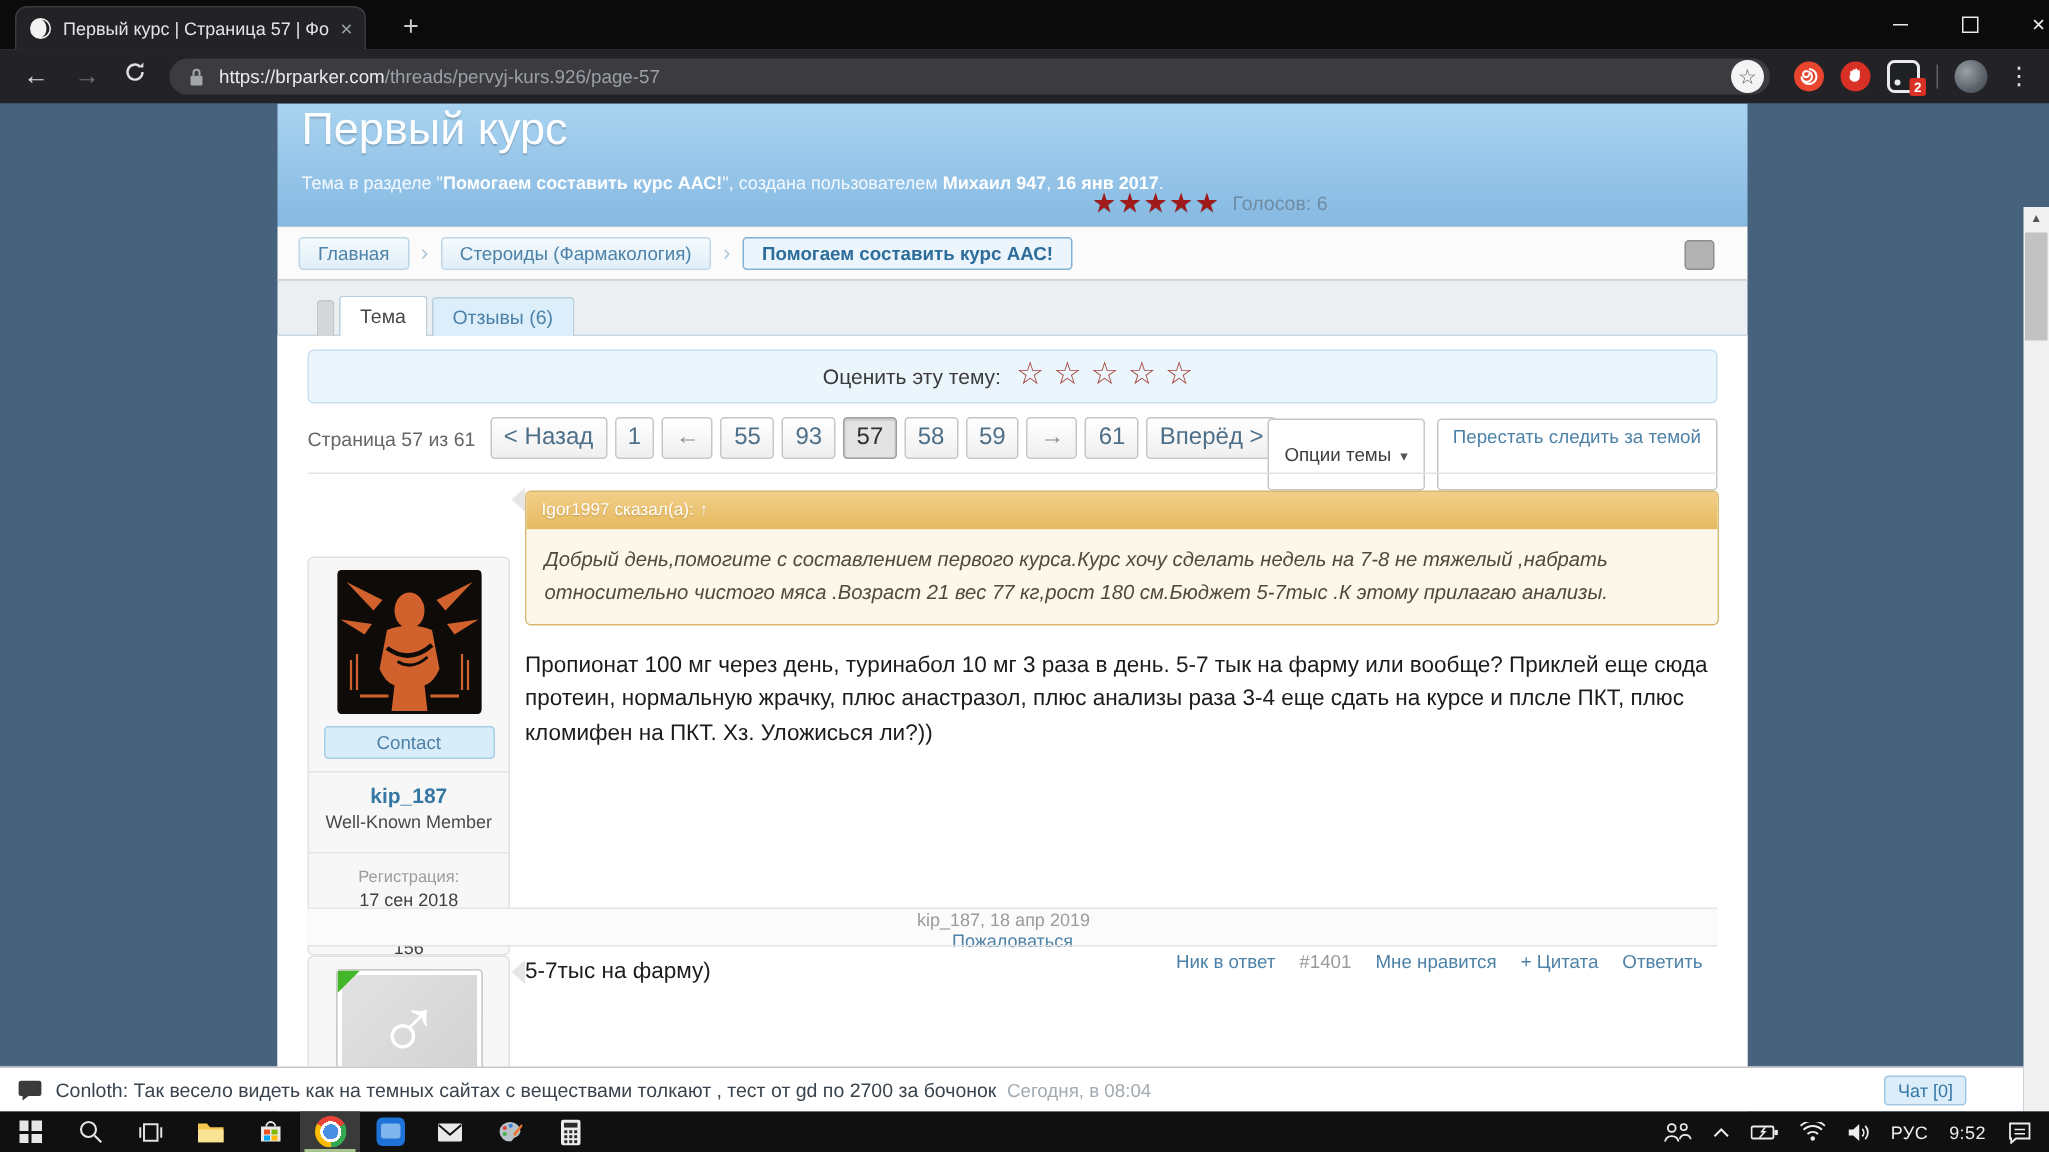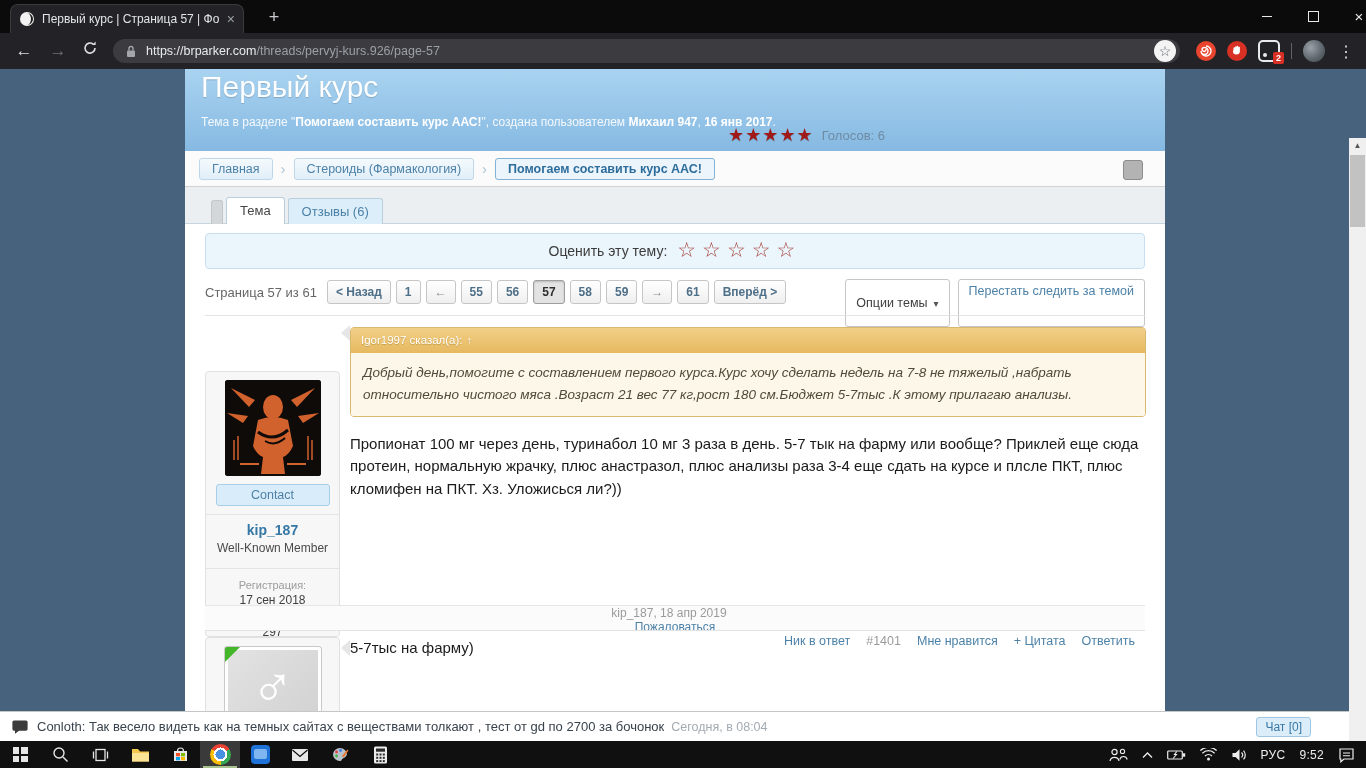--- a/index.html
+++ b/index.html
@@ -85,22 +85,22 @@
   .panel{position:absolute;left:0;top:36px;bottom:0;width:100%;background:#fff;border-top:1px solid #c6d6e1;}
 
   .rate-box{position:absolute;left:20px;top:9px;width:940px;height:36px;background:#ebf5fc;
             border:1px solid #c9def0;border-radius:4px;box-sizing:border-box;
             display:flex;align-items:center;justify-content:center;gap:10px;}
   .rate-label{font-size:14px;color:#3b3b3b;}
   .rate-stars{font-size:21px;color:#a8463e;letter-spacing:6px;margin-top:-3px;}
 
   .pagination{position:absolute;left:20px;top:55px;height:26px;display:flex;align-items:center;}
   .page-status{font-size:13px;color:#666;margin-right:10px;}
-  .pbtn{font-size:12px;color:#4e6f88;padding:4px 8px;border:1px solid #c6c6c6;border-radius:3px;
-        background:linear-gradient(#fff,#efefef);margin-right:5px;font-weight:bold;}
+  .pbtn{font-size:16px;color:#4e6f88;padding:4px 8px;border:1px solid #c6c6c6;border-radius:3px;
+        background:linear-gradient(#fff,#efefef);margin-right:5px;}
   .pbtn-arrow{color:#8b8b8b;}
   .pbtn-current{background:#e3e3e3;border-color:#9e9e9e;color:#2f2f2f;
         box-shadow:inset 0 1px 2px rgba(0,0,0,0.18);}
   .page-tools{position:absolute;right:20px;top:55px;display:flex;gap:8px;}
   .opt-btn{padding:16px 10px;border:1px solid #c6c6c6;border-radius:3px;background:#fff;
            color:#3e3e3e;font-size:12.5px;}
   .opt-btn .caret{color:#555;font-size:10px;margin-left:6px;}
   .unwatch-btn{padding:4px 10px;border:1px solid #c6c6c6;border-radius:3px;background:#fff;
                color:#4d82a8;font-size:12.5px;}
 
@@ -289,21 +289,21 @@
             <span class="rate-label">Оценить эту тему:</span>
             <span class="rate-stars">☆☆☆☆☆</span>
           </div>
 
           <div class="pagination">
             <span class="page-status">Страница 57 из 61</span>
             <span class="pbtn">&lt; Назад</span>
             <span class="pbtn">1</span>
             <span class="pbtn pbtn-arrow">←</span>
             <span class="pbtn">55</span>
-            <span class="pbtn">56</span>
+            <span class="pbtn">93</span>
             <span class="pbtn pbtn-current">57</span>
             <span class="pbtn">58</span>
             <span class="pbtn">59</span>
             <span class="pbtn pbtn-arrow">→</span>
             <span class="pbtn">61</span>
             <span class="pbtn">Вперёд &gt;</span>
           </div>
           <div class="page-tools">
             <span class="opt-btn"><span>Опции темы</span><span class="caret">▾</span></span>
             <span class="unwatch-btn">Перестать следить за темой</span>
@@ -329,21 +329,21 @@
             </div>
             <div class="contact-btn">Contact</div>
             <div class="card-name-sec">
               <div class="card-author">kip_187</div>
               <div class="card-usertitle">Well-Known Member</div>
             </div>
             <div class="card-stats">
               <div class="stat-label">Регистрация:</div>
               <div class="stat-value">17 сен 2018</div>
               <div class="stat-label">Сообщения:</div>
-              <div class="stat-value">297</div>
+              <div class="stat-value">156</div>
             </div>
           </div>
           <div class="msg-pointer pointer1"></div>
 
           <div class="message1">
             <div class="quote-block">
               <div class="quote-head">
                 <span>Igor1997 сказал(а):</span><span class="quote-arrow">↑</span>
               </div>
               <div class="quote-body">Добрый день,помогите с составлением первого курса.Курс хочу сделать недель на 7-8 не тяжелый ,набрать относительно чистого мяса .Возраст 21 вес 77 кг,рост 180 см.Бюджет 5-7тыс .К этому прилагаю анализы.</div>

